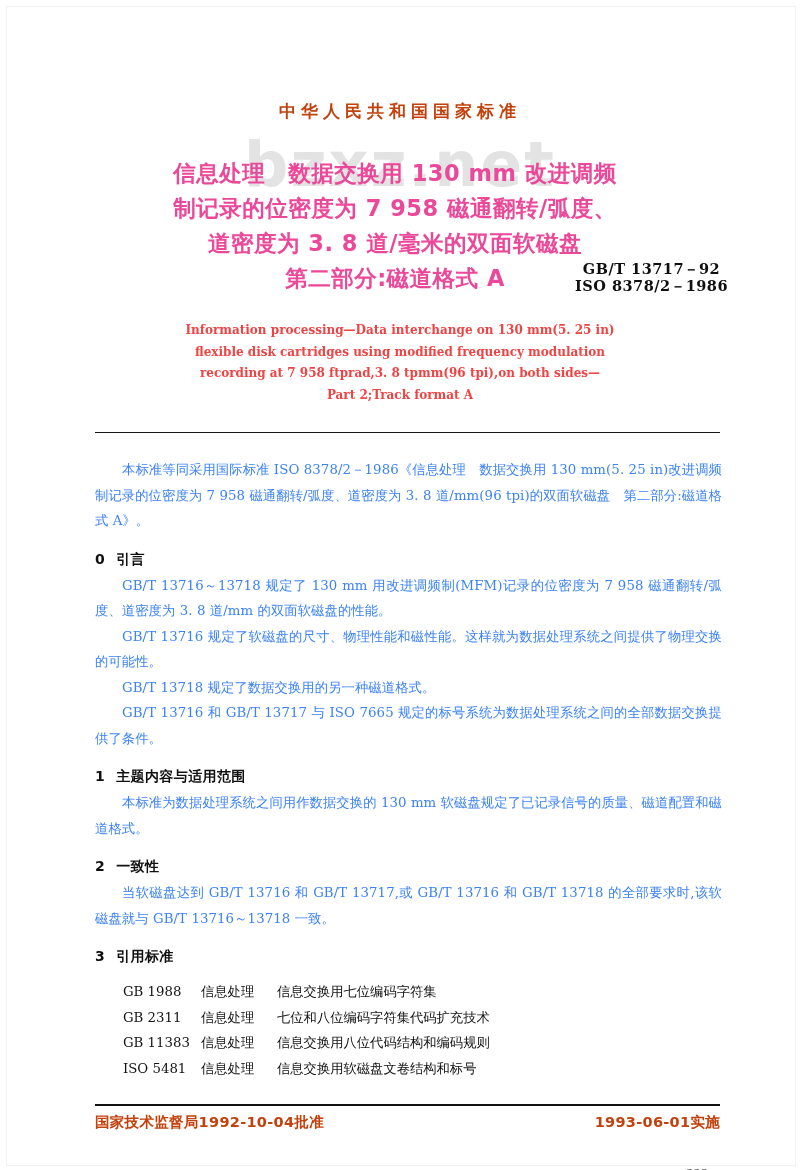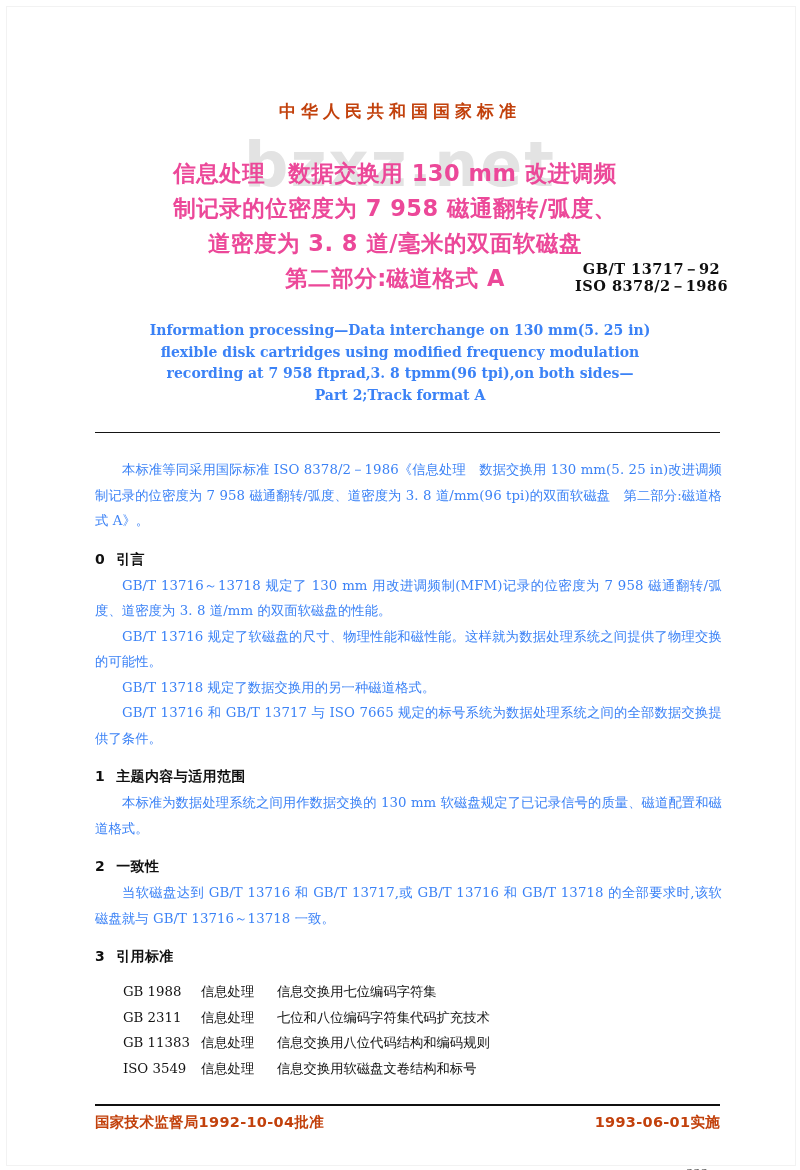--- a/index.html
+++ b/index.html
@@ -83,23 +83,23 @@
     line-height: 17px;
     letter-spacing: 0.5px;
     text-align: center;
     color: #0f0f0f;
   }
   .title-en {
     margin-top: 24px;
     text-align: center;
     font-family: "DejaVu Serif", "Liberation Serif", serif;
     font-weight: 700;
-    font-size: 14px;
+    font-size: 12px;
     line-height: 21.5px;
-    color: #3b82f6;
+    color: #ef4444;
     padding: 0 120px;
   }
   .title-en div { white-space: nowrap; }
 
   .rule-top {
     margin: 26px 80px 0 95px;
     border-top: 1.6px solid #151515;
     height: 0;
   }
 
@@ -234,21 +234,21 @@
         <li>
           <span class="ref-code">GB 1988</span><span class="ref-cat">信息处理</span><span>信息交换用七位编码字符集</span>
         </li>
         <li>
           <span class="ref-code">GB 2311</span><span class="ref-cat">信息处理</span><span>七位和八位编码字符集代码扩充技术</span>
         </li>
         <li>
           <span class="ref-code">GB 11383</span><span class="ref-cat">信息处理</span><span>信息交换用八位代码结构和编码规则</span>
         </li>
         <li>
-          <span class="ref-code">ISO 3549</span><span class="ref-cat">信息处理</span><span>信息交换用软磁盘文卷结构和标号</span>
+          <span class="ref-code">ISO 5481</span><span class="ref-cat">信息处理</span><span>信息交换用软磁盘文卷结构和标号</span>
         </li>
       </ul>
 
     </div>
 
     <div class="rule-bottom"></div>
 
     <div class="footer">
       <span>国家技术监督局1992-10-04批准</span>
       <span>1993-06-01实施</span>

